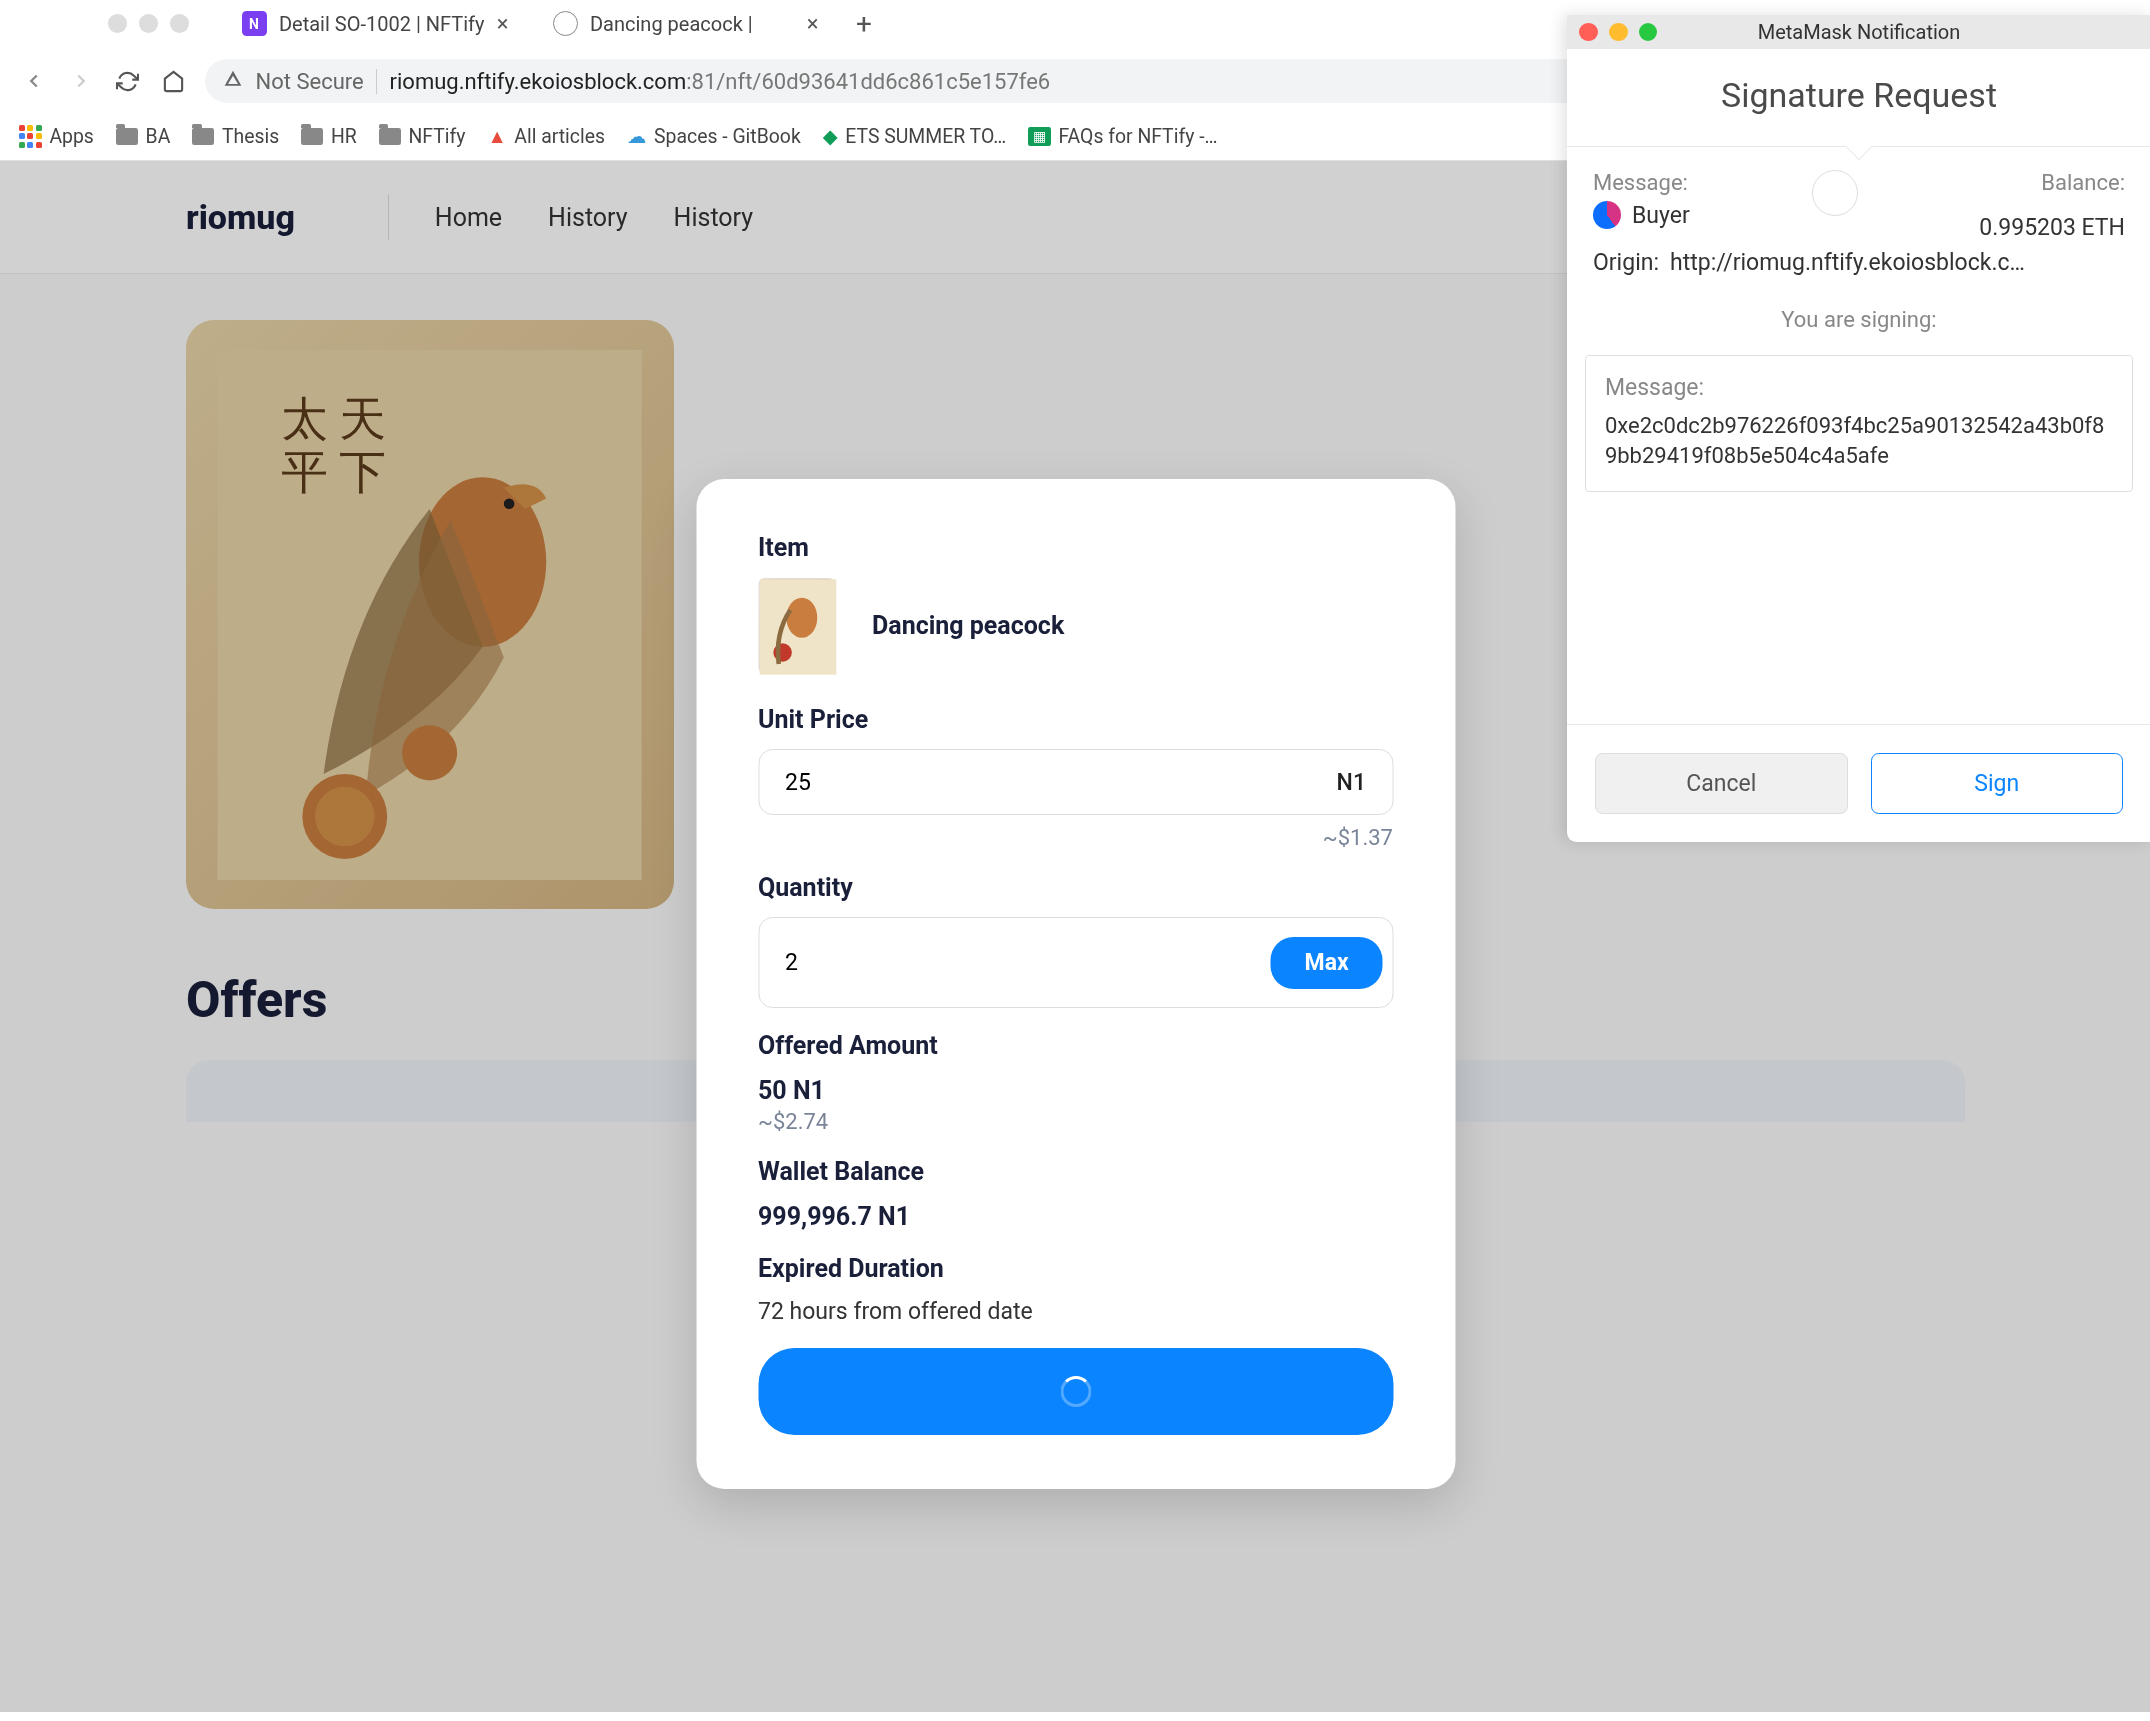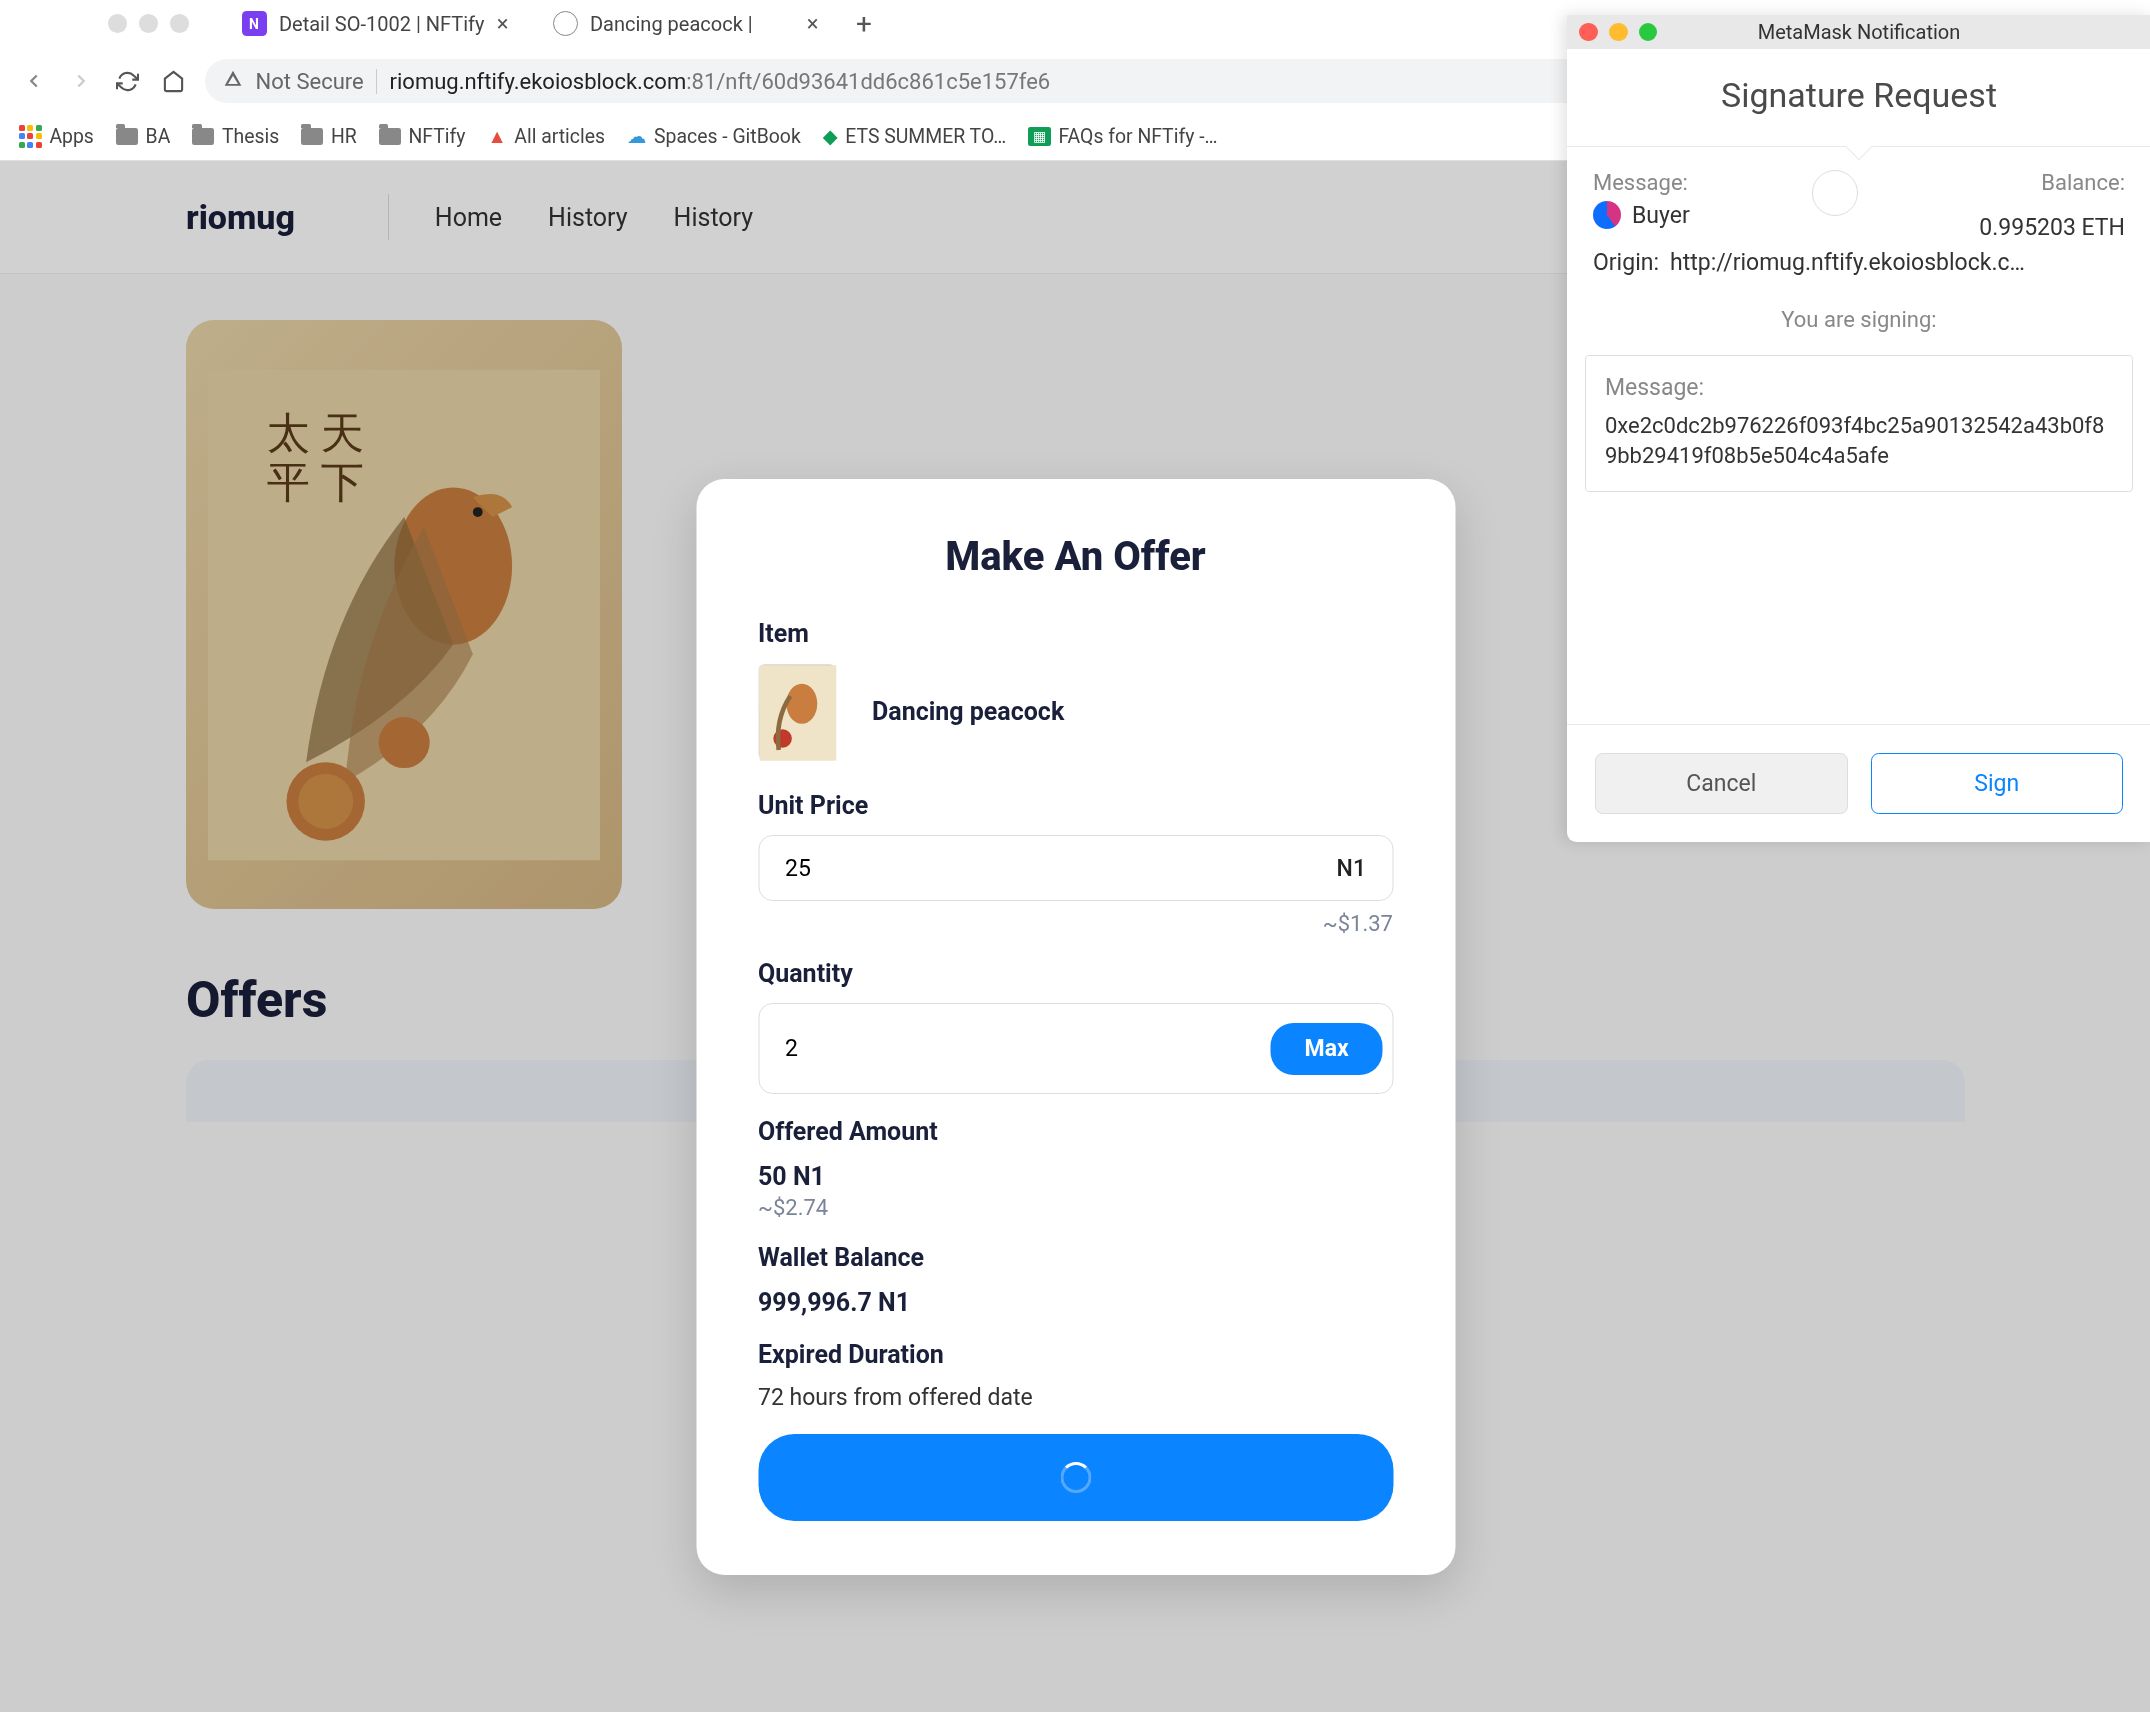--- a/index.html
+++ b/index.html
@@ -34,21 +34,21 @@
 
 
 .page { position: relative; height: calc(100% - 170px); background: #fafafa; }
 .site-header { display: flex; align-items: center; padding: 23px 186px; background: #fff; border-bottom: 0.8px solid #eee; }
 .brand { font-size: 34px; font-weight: 800; color: #1a1f3a; margin-right: 93px; }
 .divider-v { width: 0.8px; height: 46px; background: #ddd; margin-right: 46px; }
 .nav-links { display: flex; gap: 46px; font-size: 25px; color: #333; font-weight: 400; }
 .search-box { margin-left: auto; border: 0.8px solid #e0e0e0; border-radius: 15.5px; padding: 18.6px 31px; font-size: 23px; color: #aaa; min-width: 201px; }
 
 .content-area { padding: 46px 186px; display: flex; gap: 62px; }
-.nft-image { width: 436px; height: 589px; border-radius: 28px; background: linear-gradient(135deg, #e8d4a8 0%, #d4b583 100%); display: flex; align-items: center; justify-content: center; overflow: hidden; }
+.nft-image { width: 488px; height: 589px; border-radius: 28px; background: linear-gradient(135deg, #e8d4a8 0%, #d4b583 100%); display: flex; align-items: center; justify-content: center; overflow: hidden; }
 .offers-heading { font-size: 50px; font-weight: 800; color: #1a1f3a; padding: 0 186px; margin-top: 15.5px; }
 
 
 .overlay { position: absolute; inset: 0; background: rgba(0,0,0,0.18); }
 
 
 .modal { position: absolute; top: 318px; left: 50%; transform: translateX(-50%); width: 759px; background: #fff; border-radius: 28px; padding: 54px 62px; box-shadow: 0 15.5px 46px rgba(0,0,0,0.15); }
 .modal-title { font-size: 40px; font-weight: 800; text-align: center; color: #1a1f3a; margin-bottom: 39px; }
 .modal-section-label { font-size: 25px; font-weight: 700; color: #1a1f3a; margin-bottom: 15.5px; }
 .item-row { display: flex; align-items: center; gap: 37px; margin-bottom: 31px; }
@@ -236,21 +236,20 @@
       <div style="position:absolute; right:-155px; top:418px; border:0.8px solid #e0e0e0; border-radius:15.5px 0 0 15.5px; padding:23px 39px; font-size:23px; color:#333;">nation</div>
     </div>
   </div>
 
   <div class="offers-heading">Offers</div>
   <div style="margin:31px 186px 0 186px; height:62px; background:#f0f4fa; border-radius:23px 23px 0 0;"></div>
 
   <div class="overlay"></div>
 
   <div class="modal">
-    <div class="modal-title">Make An Offer</div>
 
     <div class="modal-section-label">Item</div>
     <div class="item-row">
       <div class="item-thumb">
         <svg width="77" height="96" viewBox="0 0 100 124">
             <rect width="100" height="124" fill="#f0e4c8"></rect>
             <ellipse cx="55" cy="50" rx="20" ry="26" fill="#c97d3f"></ellipse>
             <circle cx="30" cy="95" r="12" fill="#c0392b"></circle>
             <path d="M40 40 Q 20 70 25 110" stroke="#8b6b3f" stroke-width="6" fill="none"></path>
           </svg>

